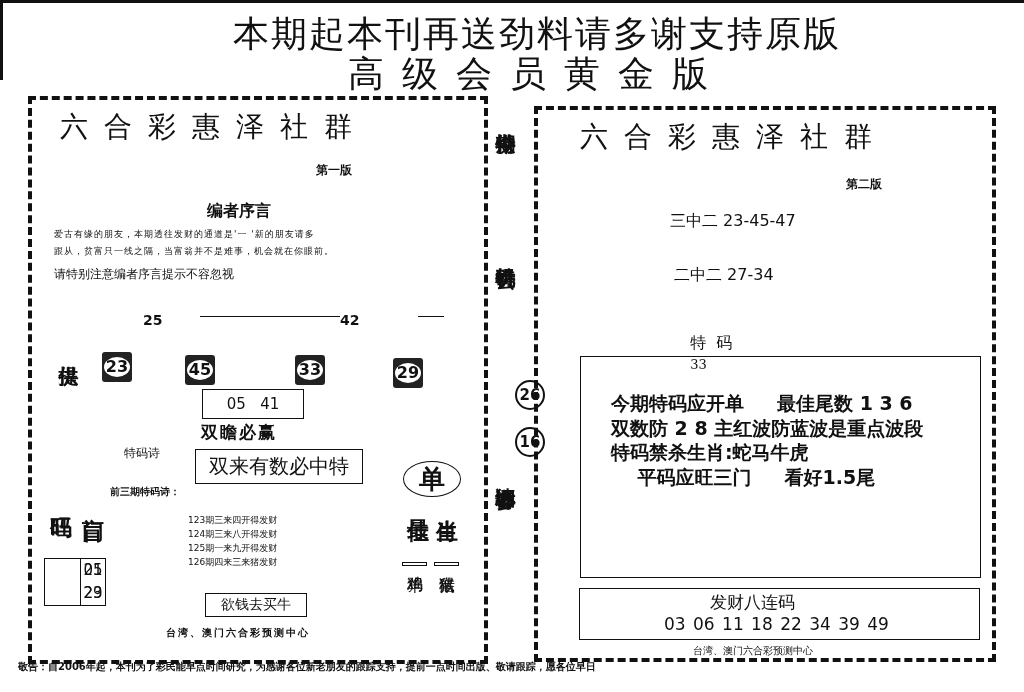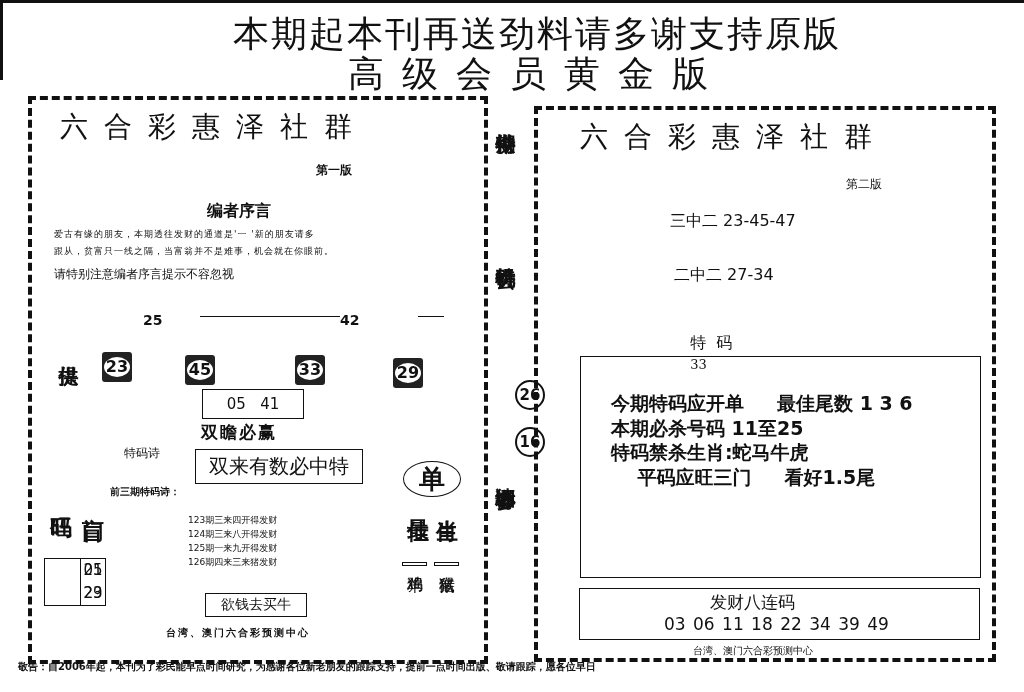--- a/index.html
+++ b/index.html
@@ -94,39 +94,39 @@
 <div class="abs vert boxed" style="left:434px;top:562px;font-size:16px;padding:1px;">猪鼠猴</div>
 
 <div class="abs vert" style="left:493px;top:118px;font-size:20px;font-weight:bold;">今期特供</div>
 <div class="abs vert" style="left:493px;top:252px;font-size:20px;font-weight:bold;">玄机特码</div>
 <div class="abs circle-num" style="left:490px;top:380px;">26</div>
 <div class="abs circle-num" style="left:490px;top:427px;">16</div>
 <div class="abs vert" style="left:493px;top:472px;font-size:20px;font-weight:bold;">请细心参详</div>
 
 <div class="abs dash-box" style="left:534px;top:106px;width:454px;height:548px;"></div>
 <div class="abs panel-title" style="left:580px;top:118px;">六合彩惠泽社群</div>
-<div class="abs" style="left:846px;top:176px;font-size:12px;font-weight:normal;">第二版</div>
+<div class="abs" style="left:846px;top:176px;font-size:12px;font-weight:bold;">第二版</div>
 
 <div class="abs" style="left:670px;top:211px;font-size:16px;">
   <span>三中二</span>
   <span>23-45-47</span>
 </div>
 <div class="abs" style="left:674px;top:265px;font-size:16px;">
   <span>二中二</span>
   <span>27-34</span>
 </div>
 <div class="abs" style="left:680px;top:314px;font-size:16px;white-space:pre;">
   <span>特  码</span>
   <span style="font-family:'DejaVu Serif',serif;font-size:13px;">33</span>
 </div>
 
 <div class="abs boxed" style="left:580px;top:356px;width:399px;height:220px;border-width:1.5px;"></div>
 <div class="abs" style="left:611px;top:391px;">
   <div class="rline">今期特码应开单     最佳尾数 1 3 6</div>
-  <div class="rline">本期必杀号码 11至25</div>
+  <div class="rline">双数防 2 8 主红波防蓝波是重点波段</div>
   <div class="rline">特码禁杀生肖:蛇马牛虎</div>
   <div class="rline">    平码应旺三门     看好1.5尾</div>
 </div>
 
 <div class="abs boxed" style="left:579px;top:588px;width:399px;height:50px;border-width:1.5px;"></div>
 <div class="abs" style="left:710px;top:591px;font-size:17px;">发财八连码</div>
 <div class="abs" style="left:664px;top:614px;font-size:17px;word-spacing:2px;">03 06 11 18 22 34 39 49</div>
 <div class="abs" style="left:690px;top:644px;font-size:10px;background:#fff;padding:0 3px;">台湾、澳门六合彩预测中心</div>
 
 <div class="abs" style="left:18px;top:660px;font-size:10px;font-weight:bold;white-space:nowrap;">敬告：自2006年起，本刊为了彩民能早点时间研究，为感谢各位新老朋友的跟踪支持，提前一点时间出版、敬请跟踪，愿各位早日</div>

